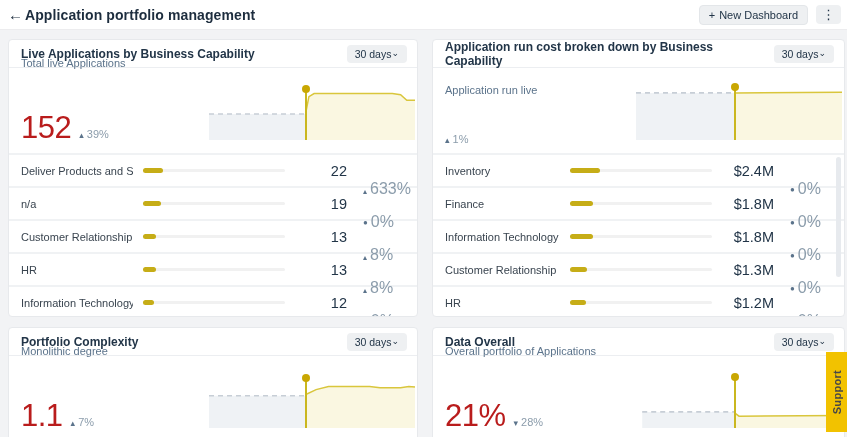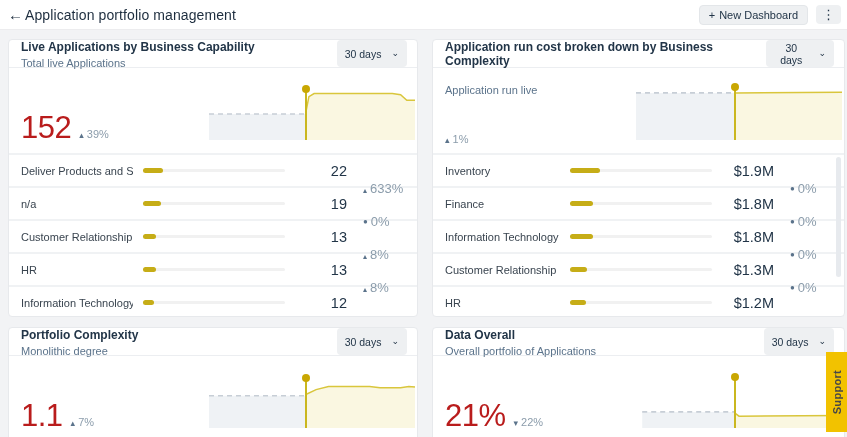--- a/index.html
+++ b/index.html
@@ -12,21 +12,21 @@
   }
   
   .topbar {
     height:30px; background:#ffffff;
     display:flex; align-items:center; justify-content:space-between;
     padding:0 6px 0 8px;
     border-bottom:1px solid #ececee;
   }
   .topbar-left { display:flex; align-items:center; gap:2px; }
   .back-btn { font-size:15px; color:#1d2d3e; cursor:pointer; line-height:1; }
-  .page-title { font-size:14px; font-weight:400; color:#1d2d3e; letter-spacing:.1px; }
+  .page-title { font-size:14px; font-weight:700; color:#1d2d3e; letter-spacing:.1px; }
   .topbar-right { display:flex; align-items:center; gap:8px; }
   .new-dash-btn {
     background:#eef0f2; border:1px solid #e3e6e9; border-radius:4px;
     font-size:11px; color:#223548; padding:3px 9px;
     display:flex; align-items:center; gap:4px; cursor:pointer;
     font-family:"Liberation Sans", sans-serif;
   }
   .overflow-btn {
     font-size:13px; color:#223548; padding:2px 6px; cursor:pointer;
     background:#eef0f2; border-radius:4px; line-height:1.2;
@@ -40,28 +40,28 @@
     margin:9px 2px 0 8px;
   }
   .card {
     background:#ffffff;
     border:1px solid #e7e9ec;
     border-radius:4px;
     overflow:hidden;
     position:relative;
   }
   .card-header {
-    height:28px; display:flex; justify-content:space-between;
+    height:28px; display:flex; align-items:center; justify-content:space-between;
     padding:0 10px 0 12px; border-bottom:1px solid #eceef1;
   }
   .card-title { font-size:12px; font-weight:700; color:#223548; }
   .period-pill {
     background:#eef0f2; border:none; border-radius:4px;
     font-size:10.5px; color:#223548; padding:3px 8px;
-    display:flex; align-items:center; gap:10px; cursor:pointer;
+    display:flex; align-items:center; cursor:pointer;
     font-family:"Liberation Sans", sans-serif;
   }
   .chev { font-size:9px; color:#223548; line-height:1; }
   
   .kpi-row {
     height:85px; display:flex; align-items:stretch; justify-content:space-between;
     padding:0 0 0 12px;
   }
   .kpi { display:flex; flex-direction:column; justify-content:flex-end; padding-bottom:8px; }
   .kpi-label { font-size:11px; color:#5b738b; margin-bottom:1px; }
@@ -92,21 +92,21 @@
   }
   .mrow-label { flex:1; font-size:11px; color:#39444f; white-space:nowrap; overflow:hidden; }
   .mrow-bar { width:142px; height:3px; background:#f1f1f1; border-radius:2px; position:relative; flex:none; }
   .mrow-bar-fill {
     position:absolute; left:0; top:-1px; height:5px; border-radius:3px;
     background:#c6ad17;
   }
   .mrow-value { width:52px; text-align:right; font-size:14.5px; color:#223548; flex:none; }
   .mrow-delta { width:46px; display:flex; align-items:baseline; gap:3px; padding-left:6px; flex:none; }
   .mrow-delta .delta-icon { font-size:8px; }
-  .mrow-delta .delta-val { font-size:13px; }
+  .mrow-delta .delta-val { font-size:16px; }
   
   .list-scrollbar {
     position:absolute; right:3px; top:4px; width:5px; height:120px;
     background:#e7eaee; border-radius:3px; cursor:pointer;
   }
   
   .support-tab {
     position:absolute; right:0; top:352px; width:21px; height:80px;
     background:#f2c200; z-index:5; cursor:pointer;
     display:flex; align-items:center; justify-content:center;
@@ -221,21 +221,21 @@
     <span class="mrow-value">12</span>
     <span class="mrow-delta">
       <span class="delta-icon flat">●</span>
       <span class="delta-val">0%</span>
     </span>
   </div>
 </div>
 </section>
   <section class="card">
   <div class="card-header">
-    <h2 class="card-title">Application run cost broken down by Business Complexity</h2>
+    <h2 class="card-title">Application run cost broken down by Business Capability</h2>
     <button class="period-pill">
       <span class="period-label">30 days</span>
       <span class="chev">⌄</span>
     </button>
   </div>
   <div class="kpi-row">
     <div class="kpi">
       <div class="kpi-label">Application run live</div>
       <div class="kpi-line">
         <span class="delta">
@@ -254,21 +254,21 @@
           <div class="spark-vline" style="left: calc(48% - 1px); top: 14%;"></div>
           <div class="spark-dot" style="left: 48%; top: 14%;"></div>
         </div>
   </div>
   <div class="rows">
   <div class="mrow">
     <span class="mrow-label">Inventory</span>
     <span class="mrow-bar">
       <span class="mrow-bar-fill" style="width: 21%;"></span>
     </span>
-    <span class="mrow-value">$1.9M</span>
+    <span class="mrow-value">$2.4M</span>
     <span class="mrow-delta">
       <span class="delta-icon flat">●</span>
       <span class="delta-val">0%</span>
     </span>
   </div>
 
   <div class="mrow">
     <span class="mrow-label">Finance</span>
     <span class="mrow-bar">
       <span class="mrow-bar-fill" style="width: 16%;"></span>
@@ -358,21 +358,21 @@
       <span class="chev">⌄</span>
     </button>
   </div>
   <div class="kpi-row">
     <div class="kpi">
       <div class="kpi-label">Overall portfolio of Applications</div>
       <div class="kpi-line">
         <span class="kpi-value">21%</span>
         <span class="delta">
           <span class="delta-icon">▾</span>
-          <span class="delta-val">22%</span>
+          <span class="delta-val">28%</span>
         </span>
       </div>
     </div>
     <div class="spark">
           <svg width="206" height="62">
             <polygon points="6.2,45.9 98.9,45.9 98.9,62.0 6.2,62.0" class="area-gray"></polygon>
             <polygon points="98.9,47.1 103.0,50.2 206.0,49.6 206.0,62.0 98.9,62.0" class="area-yellow"></polygon>
             <polyline points="6.2,45.9 98.9,45.9" class="line-gray"></polyline>
             <polyline points="98.9,47.1 103.0,50.2 206.0,49.6" class="line-yellow"></polyline>
           </svg>

